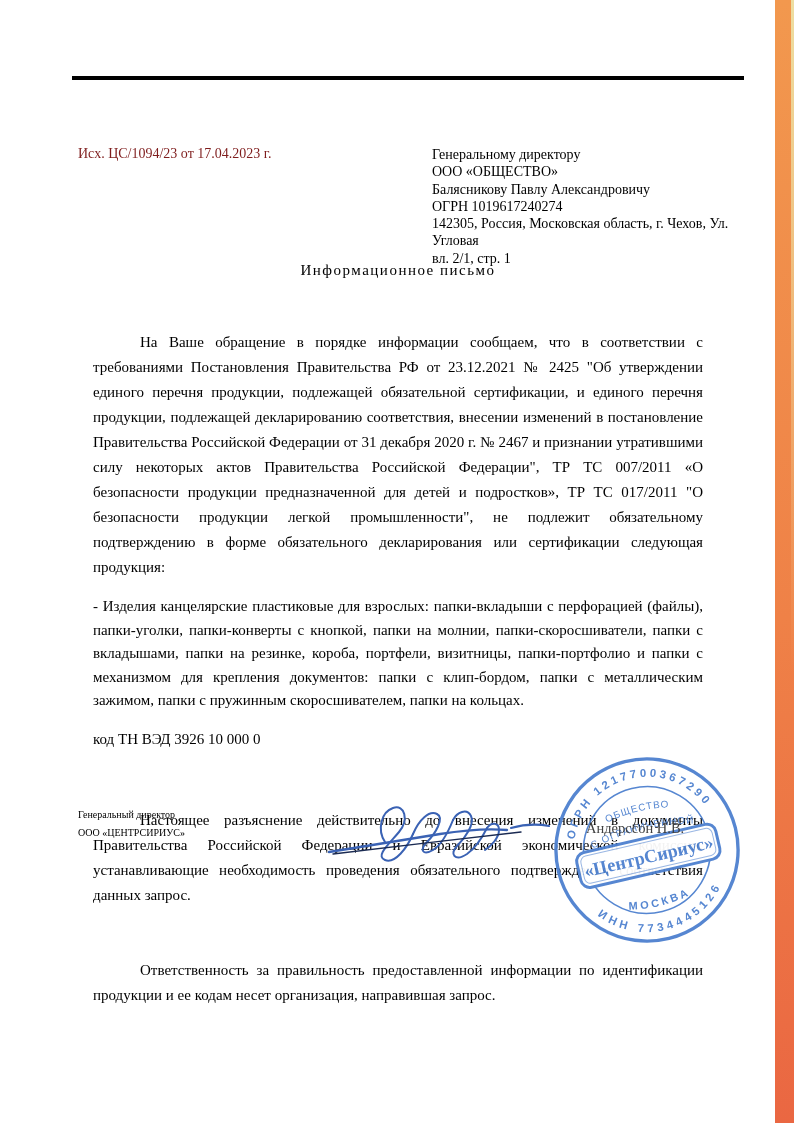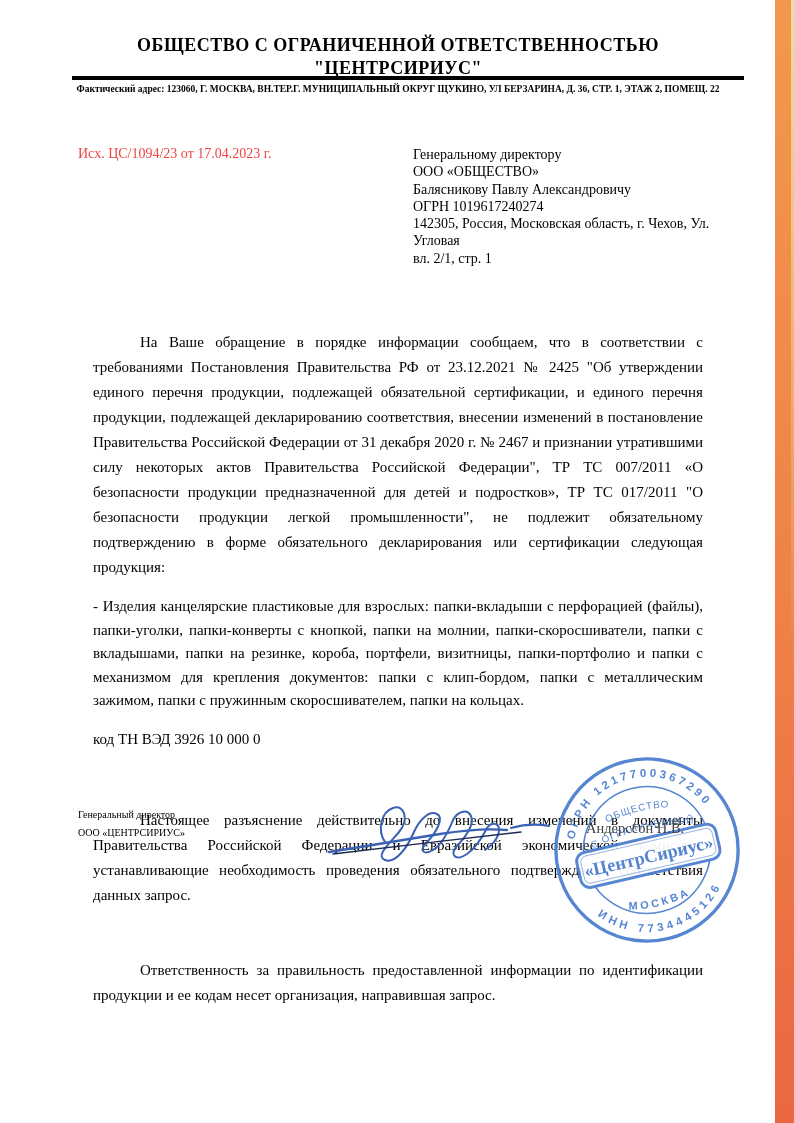--- a/index.html
+++ b/index.html
@@ -27,24 +27,24 @@
     letter-spacing:.5px;color:#000;
   }
   .head-rule{
     position:absolute;top:76px;left:72px;width:672px;height:4px;background:#000;
   }
   .head-address{
     position:absolute;top:84px;left:62px;width:672px;
     text-align:center;font-weight:bold;font-size:9.5px;line-height:11px;color:#000;
   }
   .ref-number{
-    position:absolute;top:146px;left:78px;font-size:14px;color:#ef4444;
+    position:absolute;top:146px;left:78px;font-size:14px;color:#7f1d1d;
   }
   .recipient{
-    position:absolute;top:146px;left:413px;width:310px;
+    position:absolute;top:146px;left:432px;width:310px;
     font-size:14px;line-height:17.3px;color:#000;
   }
   .letter-title{
     position:absolute;top:262px;left:78px;width:640px;
     text-align:center;font-size:15px;letter-spacing:1.5px;color:#000;
   }
   .body-text{
     position:absolute;top:315px;left:78px;width:640px;
     font-size:15px;line-height:25px;color:#000;
   }
@@ -68,38 +68,34 @@
 </style>
 </head>
 <body>
 
 <div class="page">
 
   <div class="accent-bar">
     <div class="edge"></div>
   </div>
 
-  <div class="org-title">
-    <div>ОБЩЕСТВО С ОГРАНИЧЕННОЙ ОТВЕТСТВЕННОСТЬЮ</div>
-    <div>"ЦЕНТРСИРИУС"</div>
-  </div>
   <div class="head-rule"></div>
-  <div class="head-address">Фактический адрес: 123060, Г. МОСКВА, ВН.ТЕР.Г. МУНИЦИПАЛЬНЫЙ ОКРУГ ЩУКИНО, УЛ БЕРЗАРИНА, Д. 36, СТР. 1, ЭТАЖ 2, ПОМЕЩ. 22</div>
 
   <div class="ref-number">Исх. ЦС/1094/23 от 17.04.2023 г.</div>
 
   <div class="recipient">
     <div>Генеральному директору</div>
     <div>ООО «ОБЩЕСТВО»</div>
     <div>Балясникову Павлу Александровичу</div>
     <div>ОГРН 1019617240274</div>
     <div>142305, Россия, Московская область, г. Чехов, Ул. Угловая</div>
     <div>вл. 2/1, стр. 1</div>
   </div>
 
+  <div class="letter-title">Информационное письмо</div>
 
   <div class="body-text">
     <p class="p-indent">На Ваше обращение в порядке информации сообщаем, что в соответствии с требованиями Постановления Правительства РФ от 23.12.2021 № 2425 "Об утверждении единого перечня продукции, подлежащей обязательной сертификации, и единого перечня продукции, подлежащей декларированию соответствия, внесении изменений в постановление Правительства Российской Федерации от 31 декабря 2020 г. № 2467 и признании утратившими силу некоторых актов Правительства Российской Федерации", ТР ТС 007/2011 «О безопасности продукции предназначенной для детей и подростков», ТР ТС 017/2011 "О безопасности продукции легкой промышленности",  не подлежит обязательному подтверждению в форме обязательного декларирования или сертификации следующая продукция:</p>
     <p class="list-block">- Изделия канцелярские пластиковые для взрослых: папки-вкладыши с перфорацией (файлы), папки-уголки, папки-конверты с кнопкой, папки на молнии, папки-скоросшиватели, папки с вкладышами, папки на резинке, короба, портфели, визитницы, папки-портфолио и папки с механизмом для крепления документов: папки с клип-бордом, папки с металлическим зажимом, папки с пружинным скоросшивателем, папки на кольцах.</p>
     <p class="code-line">код ТН ВЭД 3926 10 000 0</p>
     <div class="gap-1"></div>
     <p class="p-indent">Настоящее разъяснение действительно до внесения изменений в документы Правительства Российской Федерации и Евразийской экономической комиссии, устанавливающие необходимость проведения обязательного подтверждения соответствия данных запрос.</p>
     <div class="gap-2"></div>
     <p class="p-indent">Ответственность за правильность предоставленной информации по идентификации продукции и ее кодам несет организация, направившая запрос.</p>
   </div>

